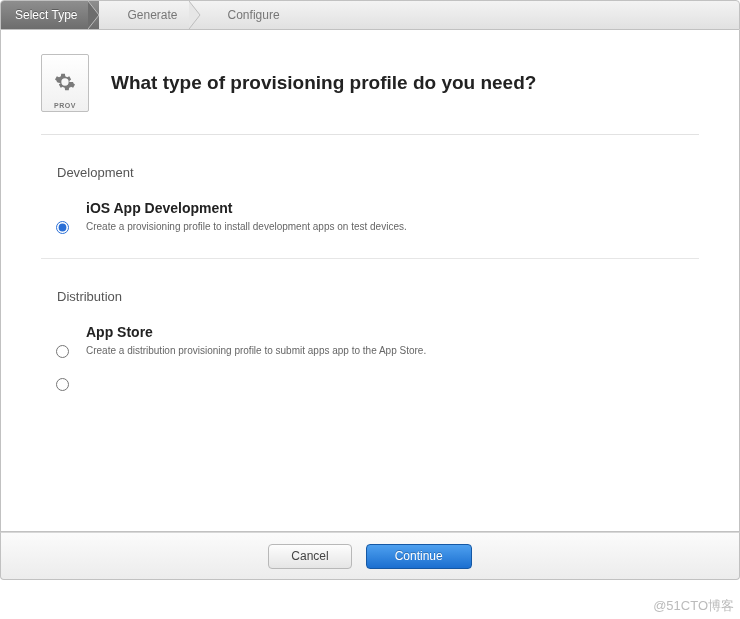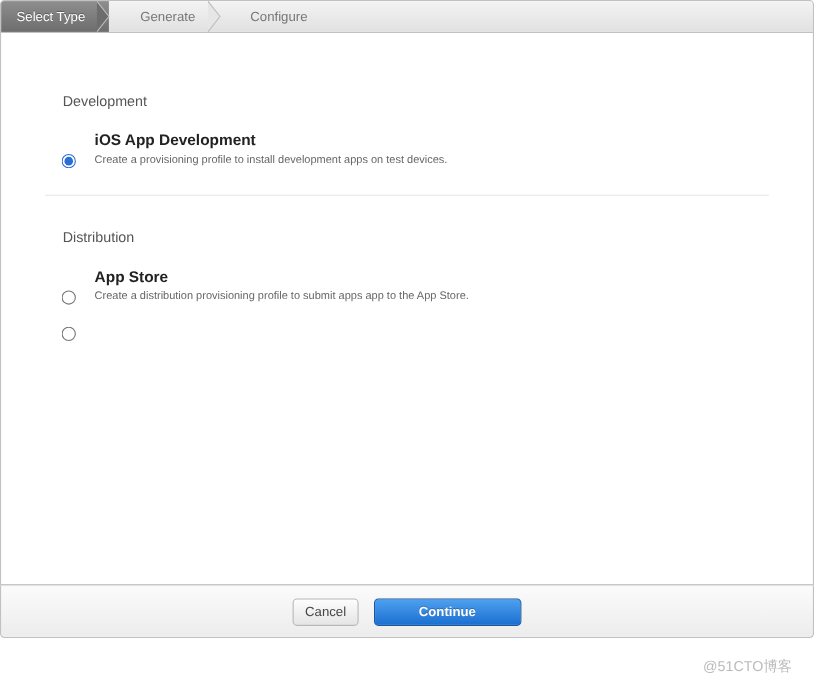--- a/index.html
+++ b/index.html
@@ -140,41 +140,41 @@
   height:46px;
   display:flex;
   align-items:center;
   justify-content:center;
   gap:14px;
 }
 button{
   font-family:inherit;
   font-size:12px;
   height:25px;
-  padding:0 10px;
+  padding:0 22px;
   border-radius:4px;
   cursor:pointer;
 }
 .btn-cancel{
   background:linear-gradient(#fdfdfd,#e5e5e5);
   border:1px solid #b8b8b8;
   color:#444;
 }
 .btn-primary{
   background:linear-gradient(#4ea0ef,#1b6fd0);
   border:1px solid #1558a4;
   color:#fff;
-  font-weight:700;
+  font-weight:400;
   text-shadow:0 -1px 0 rgba(0,0,0,.25);
-  padding:0 40px;
+  padding:0 28px;
 }
 
 .watermark{
   position:absolute;
-  right:20px;
+  right:6px;
   bottom:4px;
   font-size:13px;
   color:#bbb;
   pointer-events:none;
 }
 </style>
 </head>
 <body>
 
 <div class="steps">
@@ -196,20 +196,33 @@
         </svg>
     </span>
   </div>
   <div class="step">
     <span>Configure</span>
   </div>
 </div>
 
 <div class="panel">
 
+  <div class="hdr">
+    <div class="prov-icon">
+      <div class="page">
+        <span class="gear">
+          <svg width="22" height="22" viewBox="0 0 24 24">
+            <path fill="#7a7a7a" d="M12 8a4 4 0 1 0 0 8 4 4 0 0 0 0-8zm9 4a7 7 0 0 1-.1 1.2l2 1.6-2 3.4-2.4-1a7 7 0 0 1-2 1.2l-.4 2.6h-4l-.4-2.6a7 7 0 0 1-2-1.2l-2.4 1-2-3.4 2-1.6A7 7 0 0 1 3 12a7 7 0 0 1 .1-1.2l-2-1.6 2-3.4 2.4 1a7 7 0 0 1 2-1.2L7.9 3h4l.4 2.6a7 7 0 0 1 2 1.2l2.4-1 2 3.4-2 1.6c.1.4.1.8.1 1.2z"></path>
+          </svg>
+        </span>
+        <span class="label">PROV</span>
+      </div>
+    </div>
+    <h1>What type of provisioning profile do you need?</h1>
+  </div>
 
   <div class="section-title">Development</div>
 
   <label class="option">
     <input type="radio" name="ptype" checked="" style="">
     <div class="opt-body">
       <div class="opt-title">iOS App Development</div>
       <div class="opt-desc">Create a provisioning profile to install development apps on test devices.</div>
     </div>
   </label>

